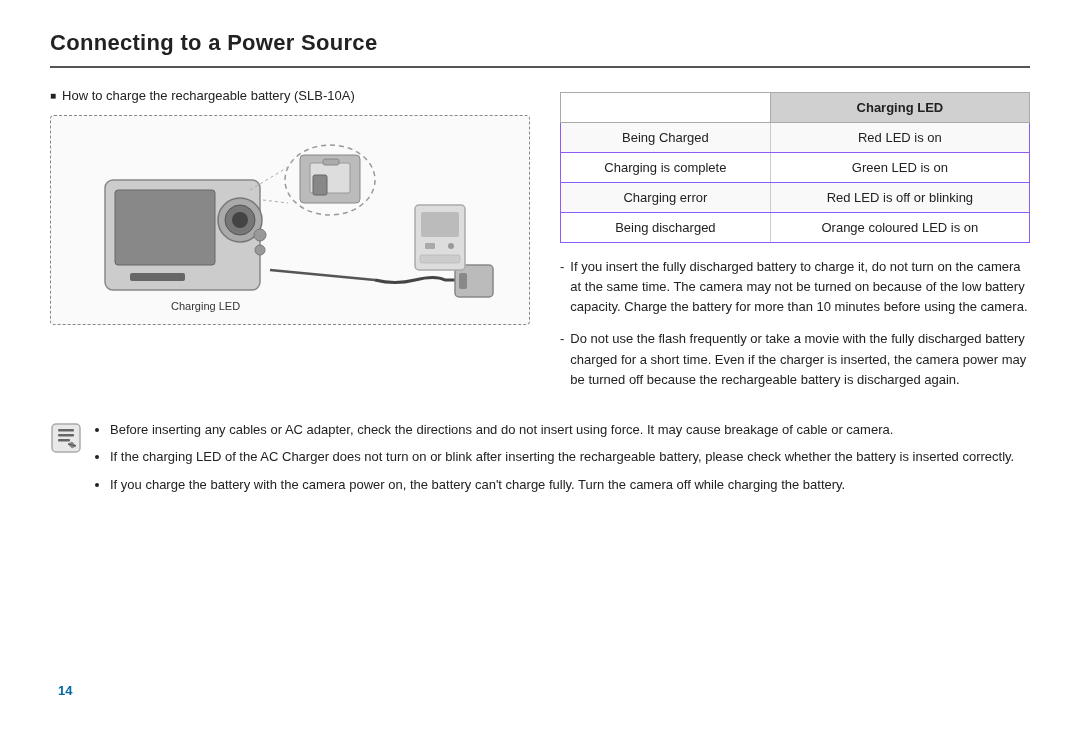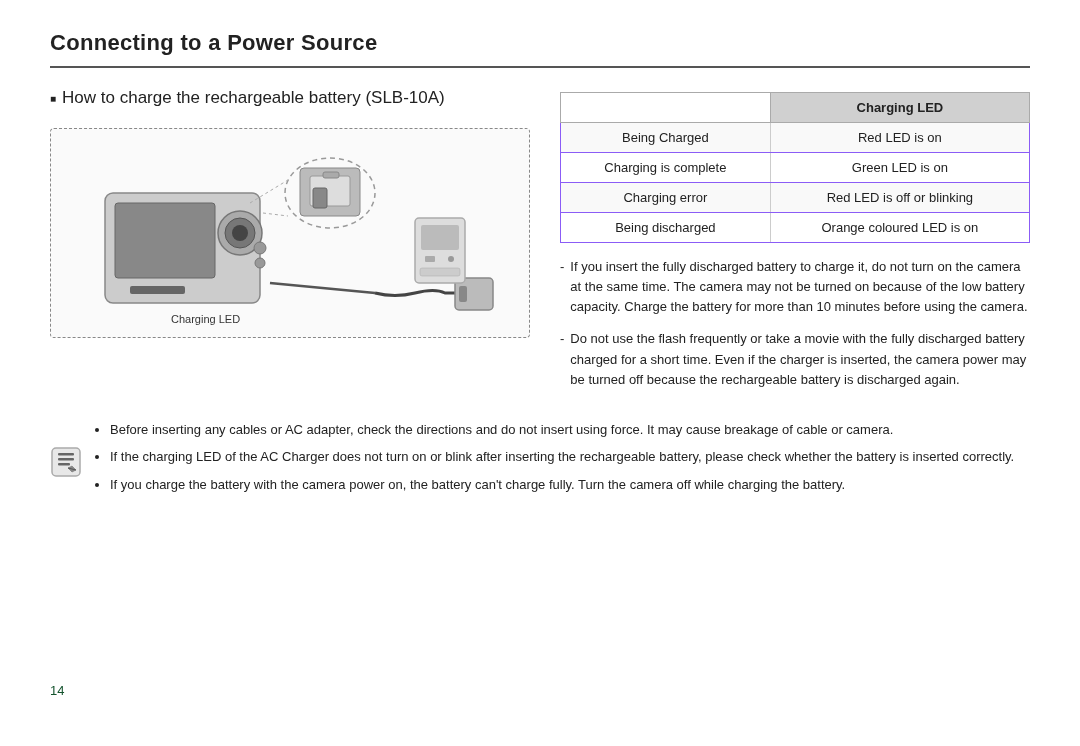--- a/index.html
+++ b/index.html
@@ -39,23 +39,23 @@
       width: 480px;
       flex-shrink: 0;
     }
     .right-col {
       flex: 1;
     }
     .section-header {
       display: flex;
       align-items: center;
       gap: 6px;
-      font-size: 17px;
+      font-size: 13px;
       font-weight: normal;
-      margin-bottom: 20px;
+      margin-bottom: 12px;
     }
     .section-header::before {
       content: '■';
       font-size: 10px;
       color: #222;
     }
     
     .diagram-area {
       position: relative;
       height: 210px;
@@ -111,21 +111,20 @@
       border: 1px solid #aaa;
       background: #fff;
     }
 
     
     .note-box {
       display: flex;
       gap: 10px;
       margin-top: 14px;
       margin-bottom: 14px;
-      align-items: center;
     }
     .note-icon {
       width: 32px;
       height: 32px;
       flex-shrink: 0;
       margin-top: 2px;
     }
     .note-bullets {
       flex: 1;
     }
@@ -151,23 +150,24 @@
       margin-bottom: 12px;
     }
     .right-notes .note-item .dash {
       flex-shrink: 0;
     }
 
     
     .page-number {
       position: absolute;
       bottom: 16px;
-      left: 50px;
-      font-size: 13px;
-      color: #14532d;
+      left: 58px;
+      font-size: 13px;
+      color: #0369a1;
+      font-weight: bold;
     }
   </style>
 </head>
 <body>
 
 <div class="page">
 
   <div class="page-title">Connecting to a Power Source</div>
   <hr class="title-divider">
 

